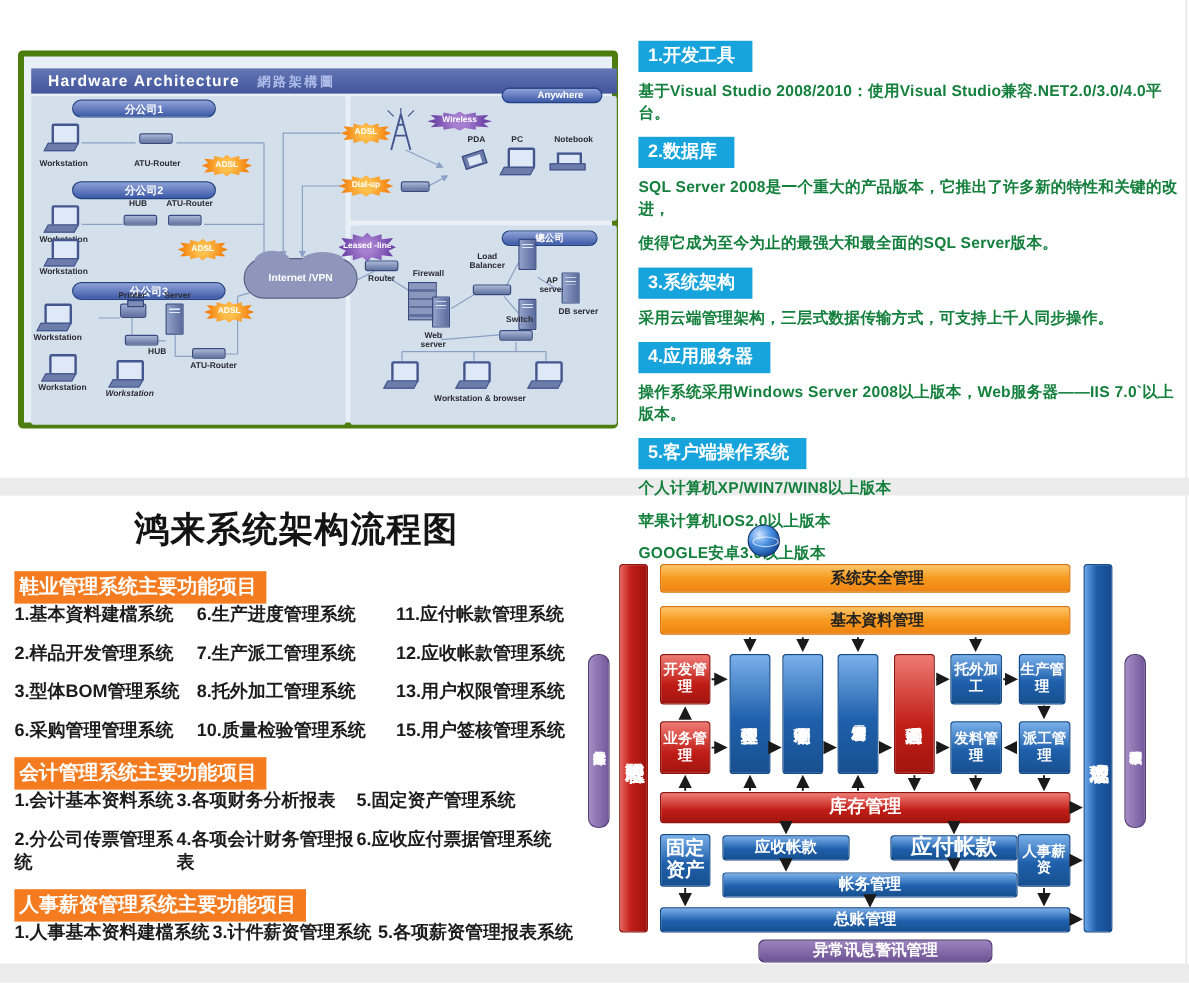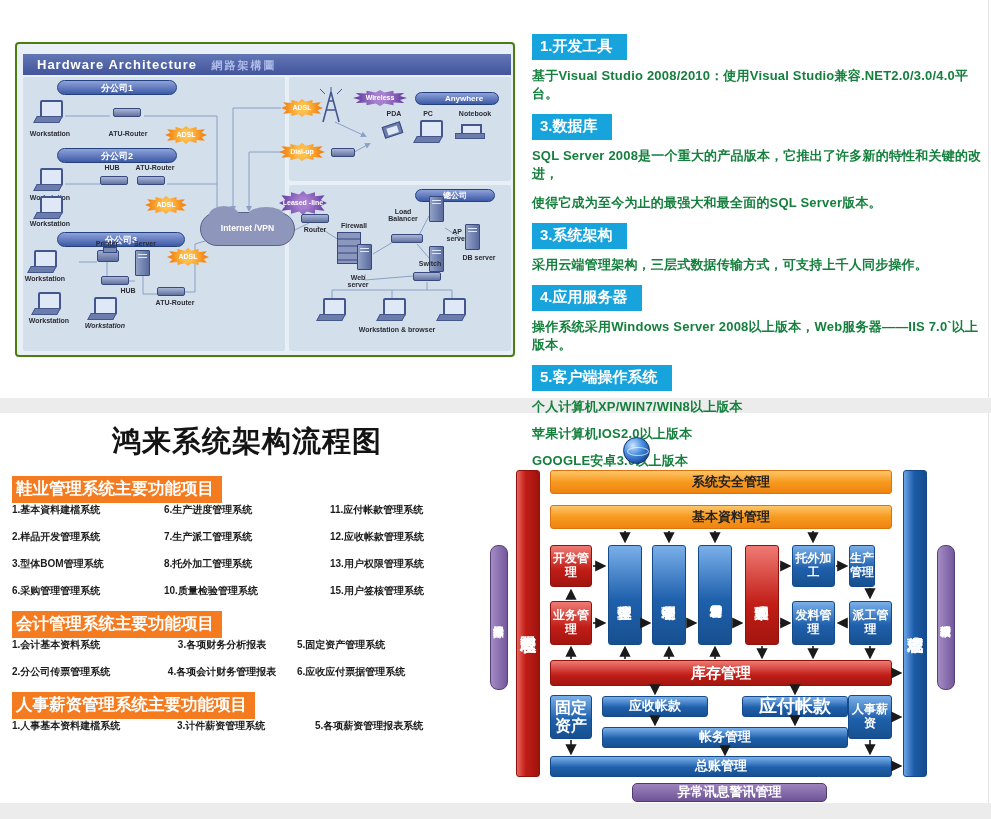--- a/index.html
+++ b/index.html
@@ -7,21 +7,21 @@
   body { position:relative; overflow:hidden; background:#fff;
          font-family:"Liberation Sans", sans-serif; color:#222; }
 
   .right-rule { position:absolute; left:988px; top:0; width:1px; height:819px; background:#e4e4e4; }
   .gray-band { position:absolute; left:0; width:991px; background:#ececec; }
   #band-top { top:398px; height:15px; }
   #band-bottom { top:803px; height:16px; }
 
   
   .hw { position:absolute; left:15px; top:42px; width:500px; height:315px;
-        background:#e9eff6; border:2px solid #4d7c0f; border-radius:4px; }
+        background:#e9eff6; border:5px solid #4d7c0f; border-radius:4px; }
   .hw .panel { position:absolute; background:#d3e0ec; border-radius:2px; }
   .hw-header { position:absolute; left:6px; top:10px; width:488px; height:21px;
                background:linear-gradient(180deg,#6377b5,#42549b);
                color:#fff; font-weight:bold; font-size:13px; line-height:21px; padding-left:14px; letter-spacing:1px; }
   .hw-header .zh { color:#aebbe8; font-size:11px; font-weight:bold; margin-left:10px; letter-spacing:2px; }
   .pill { position:absolute; border-radius:9px; text-align:center; color:#fff; font-weight:bold; font-size:9px;
           background:linear-gradient(180deg,#8fa2d8,#3d5aa8); border:1px solid #23407f; }
   .badge { position:absolute; color:#fff; font-weight:bold; font-size:7px; display:flex; align-items:center; justify-content:center;
            text-align:center; line-height:1.1;
            clip-path:polygon(50% 0,58% 15%,75% 5%,75% 22%,95% 18%,87% 38%,100% 50%,87% 62%,95% 82%,75% 78%,75% 95%,58% 85%,50% 100%,42% 85%,25% 95%,25% 78%,5% 82%,13% 62%,0 50%,13% 38%,5% 18%,25% 22%,25% 5%,42% 15%); }
@@ -67,24 +67,24 @@
   .f-head { display:inline-block; background:#17a3dc; color:#fff; font-weight:bold;
             font-size:15px; padding:3px 14px 4px 8px; margin-bottom:7px; }
   .f-line { font-size:13px; font-weight:700; color:#15803d; margin-bottom:11px; letter-spacing:0.2px; }
 
   
   .bl { position:absolute; left:12px; top:418px; width:470px; }
   .bl-title { font-size:29px; font-weight:800; color:#141414; letter-spacing:1px; margin:4px 0 14px 100px; }
   .g-head { display:inline-block; background:#f47b1f; color:#fff; font-weight:bold;
             font-size:16.5px; padding:2px 8px 3px 4px; }
   .g-rows { margin-bottom:10px; }
-  .g-row { display:flex; margin-bottom:13px; font-size:10px; font-weight:bold; color:#1c1c1c; }
+  .g-row { display:flex; margin-bottom:13px; font-size:15px; font-weight:bold; color:#1c1c1c; }
   .g-row span { display:block; }
   .g1 .c1{width:152px;} .g1 .c2{width:166px;} .g1 .c3{flex:1;}
-  .g2 .c1{width:135px;} .g2 .c2{width:150px;text-align:center;} .g2 .c3{flex:1;}
+  .g2 .c1{width:135px;} .g2 .c2{width:150px;} .g2 .c3{flex:1;}
   .g3 .c1{width:165px;} .g3 .c2{width:138px;} .g3 .c3{flex:1;}
 
   
   .fc { position:absolute; left:483px; top:433px; width:505px; height:382px; }
   .fc > div { position:absolute; }
   .fcbox { display:flex; align-items:center; justify-content:center; text-align:center;
            color:#fff; font-weight:bold; border-radius:3px; line-height:1.15; }
   .fc-red  { background:linear-gradient(180deg,#ef7b74,#c01d16 60%,#a31510); border:1px solid #8f120d; }
   .fc-blue { background:linear-gradient(180deg,#7ab0ea,#1f60ac 55%,#17508f); border:1px solid #124a8c; }
   .fc-orange { background:linear-gradient(180deg,#fdc56a,#f79a1e 50%,#ef8412); border:1px solid #d9740e; color:#222;padding-left:20px; }
@@ -193,21 +193,21 @@
   <div class="d-ws" style="left:72px;top:253px;"></div>
   <div class="hw-label it" style="left:60px;top:278px;width:56px;">Workstation</div>
   <div class="d-flat" style="left:140px;top:243px;"></div>
   <div class="hw-label" style="left:132px;top:255px;width:52px;">ATU-Router</div>
   <div class="badge orange" style="left:150px;top:204px;width:42px;height:18px;">ADSL</div>
 
   <div class="cloud">
       <span>Internet /VPN</span>
     </div>
 
-  <div class="pill" style="left:398px;top:48px;width:84px;height:13px;line-height:12px;font-size:8px;padding-left:14px;">Anywhere</div>
+  <div class="pill" style="left:398px;top:26px;width:84px;height:13px;line-height:12px;font-size:8px;padding-left:14px;">Anywhere</div>
   <div class="badge orange" style="left:264px;top:55px;width:42px;height:18px;">ADSL</div>
   <svg style="position:absolute;left:300px;top:42px;" width="28" height="38">
     <g stroke="#44568e" stroke-width="1.6" fill="none">
       <path d="M14,6 L6,36 M14,6 L22,36 M9,24 L19,24 M11,15 L17,15"></path>
       <path d="M8,8 L3,3 M20,8 L25,3 M14,6 L14,1" stroke-width="1"></path>
     </g>
   </svg>
   <div class="badge purple" style="left:336px;top:46px;width:54px;height:16px;">Wireless</div>
   <div class="hw-label" style="left:362px;top:66px;width:30px;">PDA</div>
   <div class="hw-label" style="left:398px;top:66px;width:26px;">PC</div>
@@ -240,21 +240,21 @@
   <div class="d-ws" style="left:421px;top:254px;"></div>
   <div class="hw-label" style="left:310px;top:282px;width:140px;">Workstation &amp; browser</div>
 </div>
 
 <div class="features">
   <div class="f-sec">
     <div class="f-head">1.开发工具</div>
     <div class="f-line">基于Visual Studio 2008/2010：使用Visual Studio兼容.NET2.0/3.0/4.0平台。</div>
   </div>
   <div class="f-sec">
-    <div class="f-head">3.数据库</div>
+    <div class="f-head">2.数据库</div>
     <div class="f-line">SQL Server 2008是一个重大的产品版本，它推出了许多新的特性和关键的改进，</div>
     <div class="f-line">使得它成为至今为止的最强大和最全面的SQL Server版本。</div>
   </div>
   <div class="f-sec">
     <div class="f-head">3.系统架构</div>
     <div class="f-line">采用云端管理架构，三层式数据传输方式，可支持上千人同步操作。</div>
   </div>
   <div class="f-sec">
     <div class="f-head">4.应用服务器</div>
     <div class="f-line">操作系统采用Windows Server 2008以上版本，Web服务器——IIS 7.0`以上版本。</div>
@@ -346,21 +346,21 @@
   <div class="fcbox fc-blue" style="left:169px;top:112px;width:34px;height:100px;font-size:14px;">
       <span class="vtext">制令管理</span>
     </div>
   <div class="fcbox fc-blue" style="left:215px;top:112px;width:34px;height:100px;font-size:12px;">
       <span class="vtext">材料需求计划</span>
     </div>
   <div class="fcbox fc-red" style="left:262px;top:112px;width:34px;height:100px;font-size:14px;">
       <span class="vtext">采购管理</span>
     </div>
   <div class="fcbox fc-blue" style="left:309px;top:112px;width:43px;height:42px;font-size:12px;">托外加工</div>
-  <div class="fcbox fc-blue" style="left:366px;top:112px;width:26px;height:42px;font-size:12px;">生产管理</div>
+  <div class="fcbox fc-blue" style="left:366px;top:112px;width:39px;height:42px;font-size:12px;">生产管理</div>
   <div class="fcbox fc-blue" style="left:309px;top:168px;width:43px;height:44px;font-size:12px;">发料管理</div>
   <div class="fcbox fc-blue" style="left:366px;top:168px;width:43px;height:44px;font-size:12px;">派工管理</div>
 
   <div class="fcbox fc-red" style="left:67px;top:227px;width:342px;height:26px;font-size:15px;">库存管理</div>
 
   <div class="fcbox fc-blue" style="left:67px;top:262px;width:42px;height:44px;font-size:16px;">固定资产</div>
   <div class="fcbox fc-blue" style="left:119px;top:263px;width:106px;height:21px;font-size:13px;">应收帐款</div>
   <div class="fcbox fc-blue" style="left:259px;top:263px;width:106px;height:21px;font-size:18px;">应付帐款</div>
   <div class="fcbox fc-blue" style="left:365px;top:262px;width:44px;height:44px;font-size:12px;">人事薪资</div>
   <div class="fcbox fc-blue" style="left:119px;top:294px;width:246px;height:21px;font-size:13px;">帐务管理</div>

